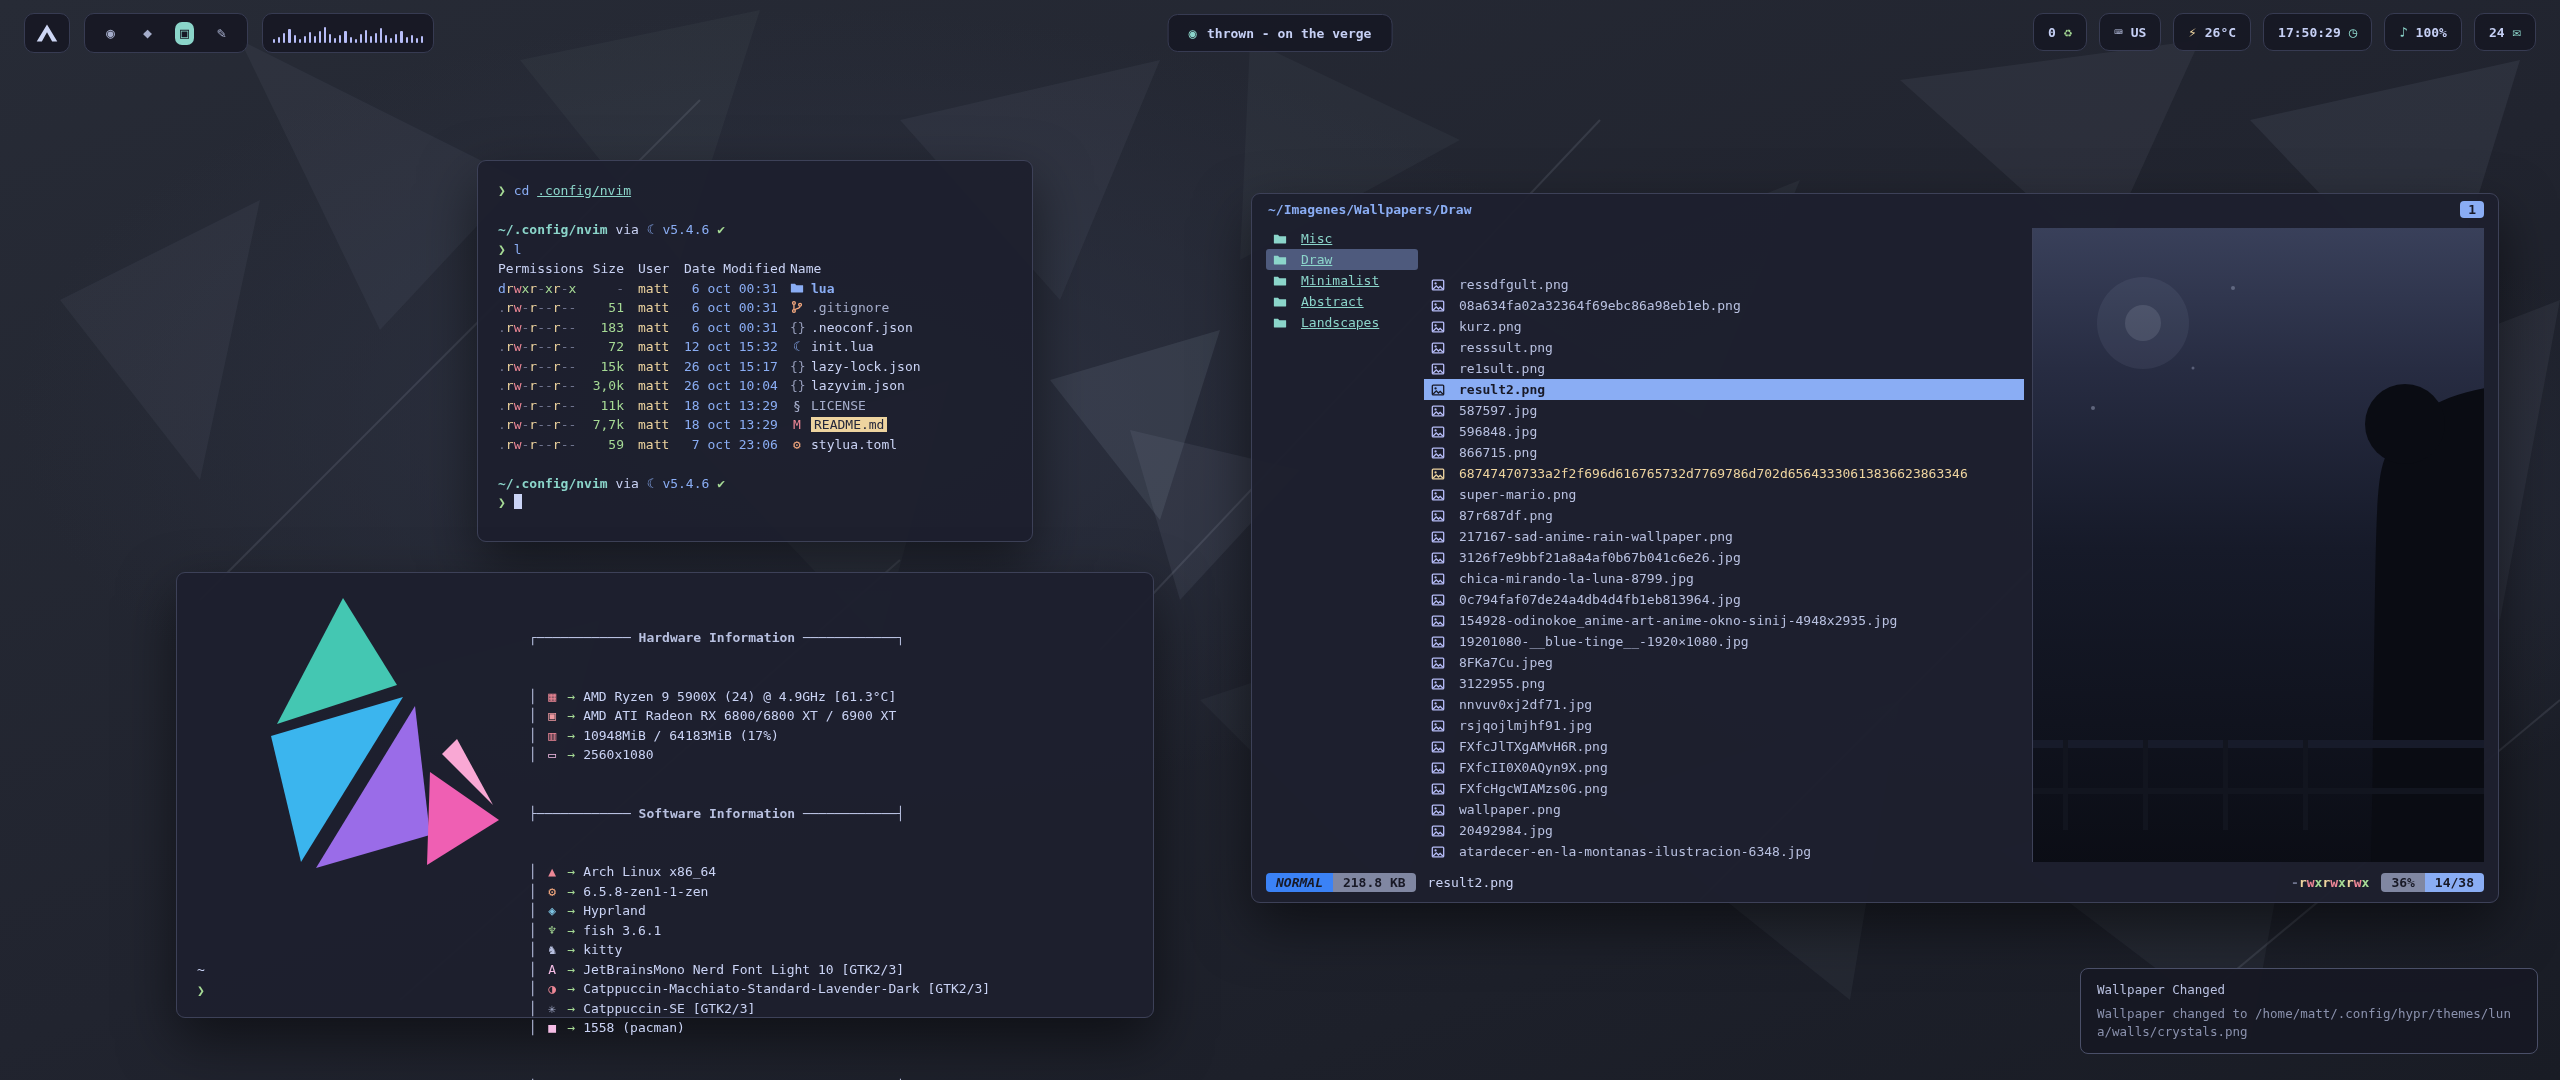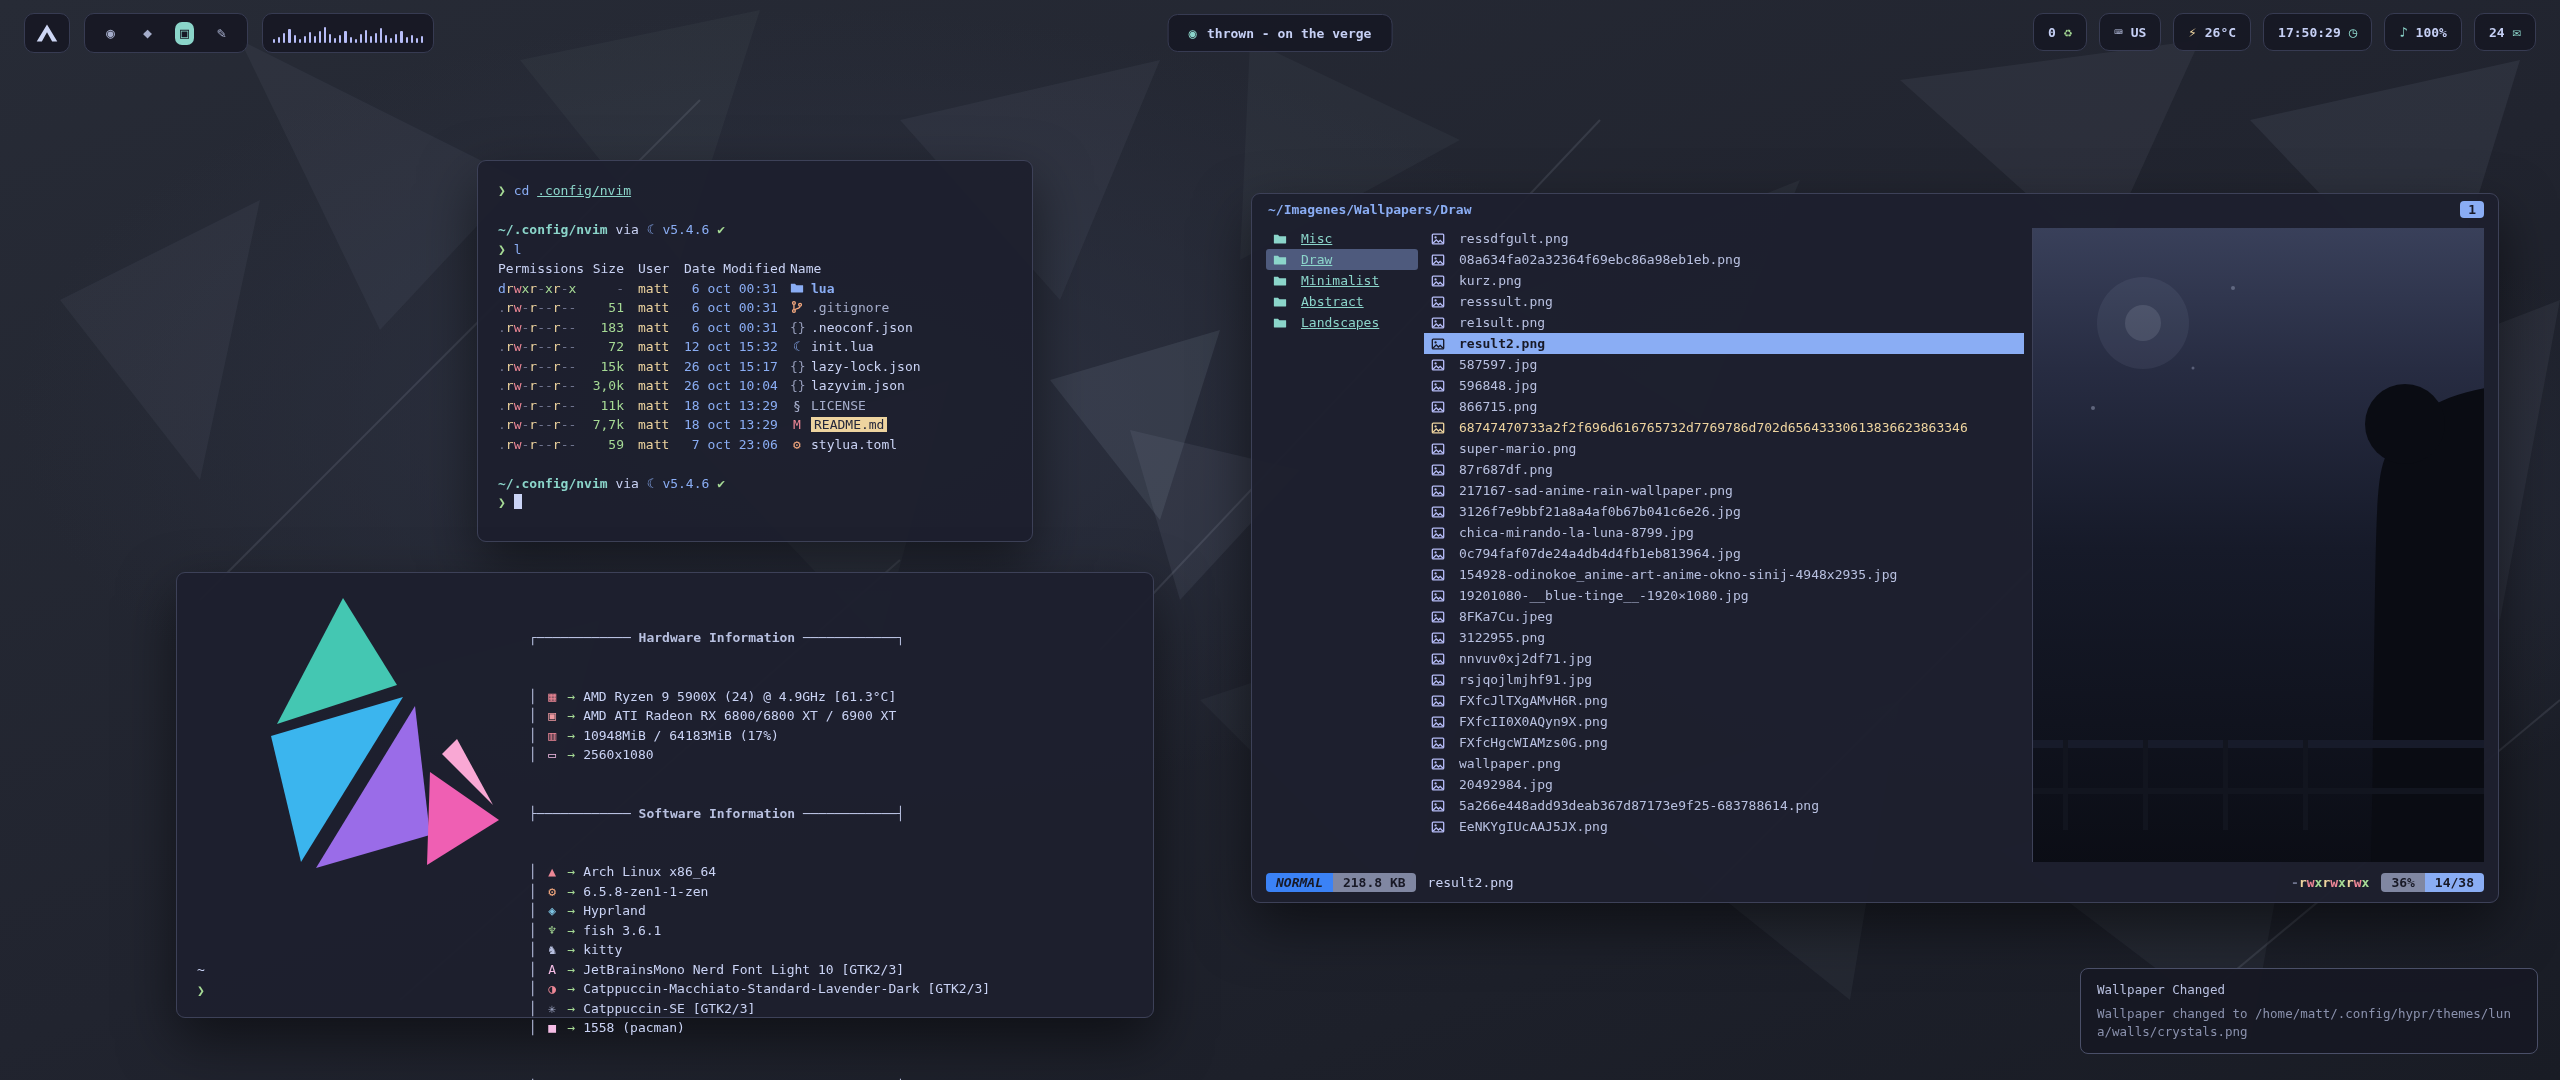--- a/index.html
+++ b/index.html
@@ -71,21 +71,21 @@
   
   .fm { left:1251px; top:193px; width:1248px; height:710px; }
   .fm-header { position:absolute; top:8px; left:16px; font-weight:bold; color:#8aadf4; }
   .fm-badge { position:absolute; top:7px; right:14px; background:#8aadf4; color:#181926;
               padding:1px 8px; border-radius:4px; font-weight:bold; cursor:pointer; }
   .fm-body { position:absolute; top:34px; left:14px; right:14px; bottom:40px; display:flex; }
   .fm-side { width:152px; }
   .side-item { height:21px; display:flex; align-items:center; gap:7px; color:#8bd5ca;
                padding:0 7px; border-radius:3px; cursor:pointer;text-decoration:underline; }
   .side-item.sel { background:#4e5a7d; }
-  .fm-list { flex:1; margin-left:6px; overflow:hidden; }
+  .fm-list { flex:1; margin-left:6px; overflow:hidden;margin-top:46px; }
   .f-row { height:21px; display:flex; align-items:center; gap:7px; color:#b8c0e0;
            padding:0 7px; cursor:pointer; white-space:nowrap; }
   .f-row.sel { background:#8aadf4; color:#181926; font-weight:bold; }
   .f-row.accent { color:#eed49f; }
   .fm-prev { width:452px; border-left:1px solid #3d4158; margin-left:8px; position:relative;
              overflow:hidden; }
   .fm-status { position:absolute; left:14px; right:14px; bottom:8px; height:24px;
                display:flex; align-items:center; font-size:13px; }
   .badge { padding:2px 10px; font-weight:bold; }
   .b-mode { background:#3b82f6; color:#181926; border-radius:4px 0 0 4px;font-style:italic; }
@@ -522,20 +522,28 @@
             <path d="M2.5 12.5l3.5-3.5 2.5 2.5 2-2 3 3"></path>
           </svg>
           <span>20492984.jpg</span>
         </div>
         <div class="f-row">
           <svg class="ic" viewBox="0 0 16 16" style="stroke:#b7bdf8" fill="none">
             <rect x="1.5" y="2.5" width="13" height="11" rx="1"></rect>
             <circle cx="5.2" cy="6.2" r="1.3" fill="#b7bdf8" stroke="none"></circle>
             <path d="M2.5 12.5l3.5-3.5 2.5 2.5 2-2 3 3"></path>
           </svg>
+          <span>atardecer-en-la-montanas-ilustracion-6348.jpg</span>
+        </div>
+        <div class="f-row">
+          <svg class="ic" viewBox="0 0 16 16" style="stroke:#b7bdf8" fill="none">
+            <rect x="1.5" y="2.5" width="13" height="11" rx="1"></rect>
+            <circle cx="5.2" cy="6.2" r="1.3" fill="#b7bdf8" stroke="none"></circle>
+            <path d="M2.5 12.5l3.5-3.5 2.5 2.5 2-2 3 3"></path>
+          </svg>
           <span>5a266e448add93deab367d87173e9f25-683788614.png</span>
         </div>
         <div class="f-row">
           <svg class="ic" viewBox="0 0 16 16" style="stroke:#b7bdf8" fill="none">
             <rect x="1.5" y="2.5" width="13" height="11" rx="1"></rect>
             <circle cx="5.2" cy="6.2" r="1.3" fill="#b7bdf8" stroke="none"></circle>
             <path d="M2.5 12.5l3.5-3.5 2.5 2.5 2-2 3 3"></path>
           </svg>
           <span>EeNKYgIUcAAJ5JX.png</span>
         </div>

